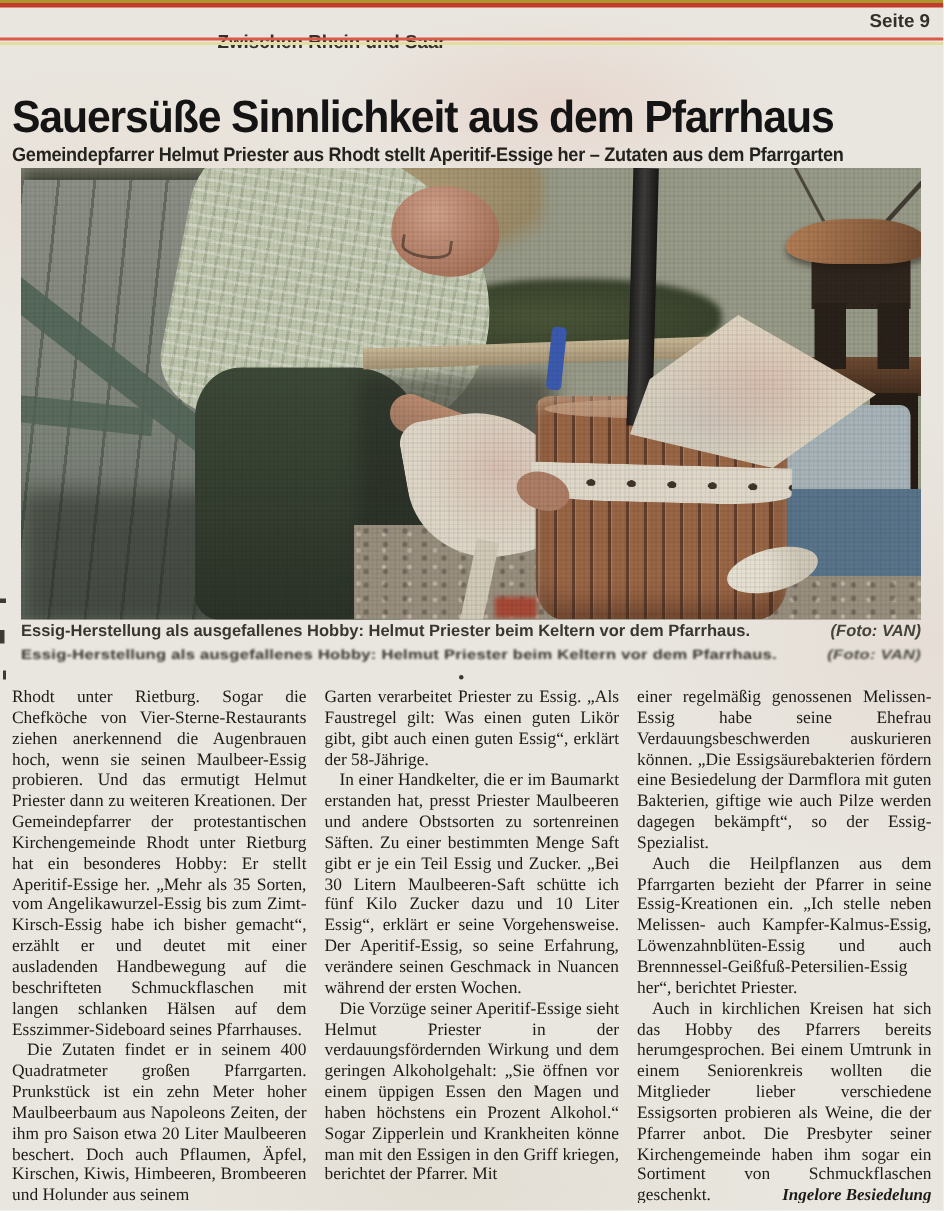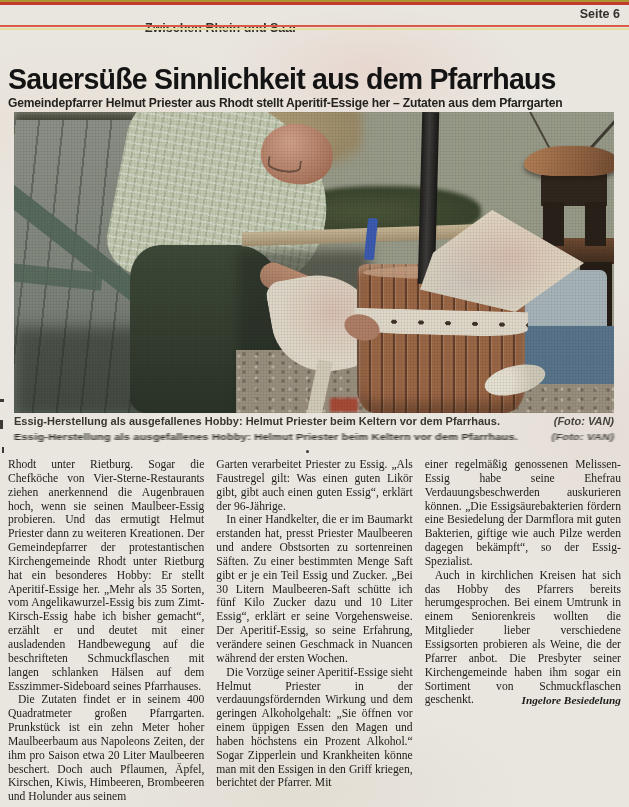--- a/index.html
+++ b/index.html
@@ -118,21 +118,21 @@
   .author-line{text-align:right;font-style:italic;font-weight:600;font-size:11.3px;margin-top:-13.5px;}
 </style>
 </head>
 <body>
 
 <div class="page">
 
   <div class="rule y0"></div>
   <div class="rule r0"></div>
   <div class="mast-section">Zwischen Rhein und Saar</div>
-  <div class="mast-page">Seite 6</div>
+  <div class="mast-page">Seite 9</div>
   <div class="rule r1"></div>
   <div class="rule y1"></div>
 
   <h1 class="headline">Sauersüße Sinnlichkeit aus dem Pfarrhaus</h1>
   <h2 class="subheadline">Gemeindepfarrer Helmut Priester aus Rhodt stellt Aperitif-Essige her – Zutaten aus dem Pfarrgarten</h2>
 
   <div class="photo">
     <div class="ph-topdark"></div>
     <div class="ph-lintel"></div>
     <div class="ph-branch1"></div>
@@ -190,24 +190,25 @@
   <div class="artifact a2"></div>
   <div class="artifact a3"></div>
   <div class="artifact a4"></div>
 
   <div class="columns">
     <div class="col">
       <p class="noindent"><span class="lead">Rhodt unter Rietburg.</span><span> Sogar die Chefköche von Vier-Sterne-Restaurants ziehen anerkennend die Augenbrauen hoch, wenn sie seinen Maulbeer-Essig probieren. Und das ermutigt Helmut Priester dann zu weiteren Kreationen. Der Gemeindepfarrer der protestantischen Kirchengemeinde Rhodt unter Rietburg hat ein besonderes Hobby: Er stellt Aperitif-Essige her. „Mehr als 35 Sorten, vom Angelikawurzel-Essig bis zum Zimt-Kirsch-Essig habe ich bisher gemacht“, erzählt er und deutet mit einer ausladenden Handbewegung auf die beschrifteten Schmuckflaschen mit langen schlanken Hälsen auf dem Esszimmer-Sideboard seines Pfarrhauses.</span></p>
       <p>Die Zutaten findet er in seinem 400 Quadratmeter großen Pfarrgarten. Prunkstück ist ein zehn Meter hoher Maulbeerbaum aus Napoleons Zeiten, der ihm pro Saison etwa 20 Liter Maulbeeren beschert. Doch auch Pflaumen, Äpfel, Kirschen, Kiwis, Himbeeren, Brombeeren und Holunder aus seinem</p>
     </div>
     <div class="col">
-      <p class="noindent">Garten verarbeitet Priester zu Essig. „Als Faustregel gilt: Was einen guten Likör gibt, gibt auch einen guten Essig“, erklärt der 96-Jährige.</p>
+      <p class="noindent">Garten verarbeitet Priester zu Essig. „Als Faustregel gilt: Was einen guten Likör gibt, gibt auch einen guten Essig“, erklärt der 58-Jährige.</p>
       <p>In einer Handkelter, die er im Baumarkt erstanden hat, presst Priester Maulbeeren und andere Obstsorten zu sortenreinen Säften. Zu einer bestimmten Menge Saft gibt er je ein Teil Essig und Zucker. „Bei 30 Litern Maulbeeren-Saft schütte ich fünf Kilo Zucker dazu und 10 Liter Essig“, erklärt er seine Vorgehensweise. Der Aperitif-Essig, so seine Erfahrung, verändere seinen Geschmack in Nuancen während der ersten Wochen.</p>
       <p>Die Vorzüge seiner Aperitif-Essige sieht Helmut Priester in der verdauungsfördernden Wirkung und dem geringen Alkoholgehalt: „Sie öffnen vor einem üppigen Essen den Magen und haben höchstens ein Prozent Alkohol.“ Sogar Zipperlein und Krankheiten könne man mit den Essigen in den Griff kriegen, berichtet der Pfarrer. Mit</p>
     </div>
     <div class="col">
       <p class="noindent">einer regelmäßig genossenen Melissen-Essig habe seine Ehefrau Verdauungsbeschwerden auskurieren können. „Die Essigsäurebakterien fördern eine Besiedelung der Darmflora mit guten Bakterien, giftige wie auch Pilze werden dagegen bekämpft“, so der Essig-Spezialist.</p>
+      <p>Auch die Heilpflanzen aus dem Pfarrgarten bezieht der Pfarrer in seine Essig-Kreationen ein. „Ich stelle neben Melissen- auch Kampfer-Kalmus-Essig, Löwenzahnblüten-Essig und auch Brennnessel-Geißfuß-Petersilien-Essig her“, berichtet Priester.</p>
       <p>Auch in kirchlichen Kreisen hat sich das Hobby des Pfarrers bereits herumgesprochen. Bei einem Umtrunk in einem Seniorenkreis wollten die Mitglieder lieber verschiedene Essigsorten probieren als Weine, die der Pfarrer anbot. Die Presbyter seiner Kirchengemeinde haben ihm sogar ein Sortiment von Schmuckflaschen geschenkt.</p>
       <div class="author-line">Ingelore Besiedelung</div>
     </div>
   </div>
 
 </div>
 
 </body></html>

